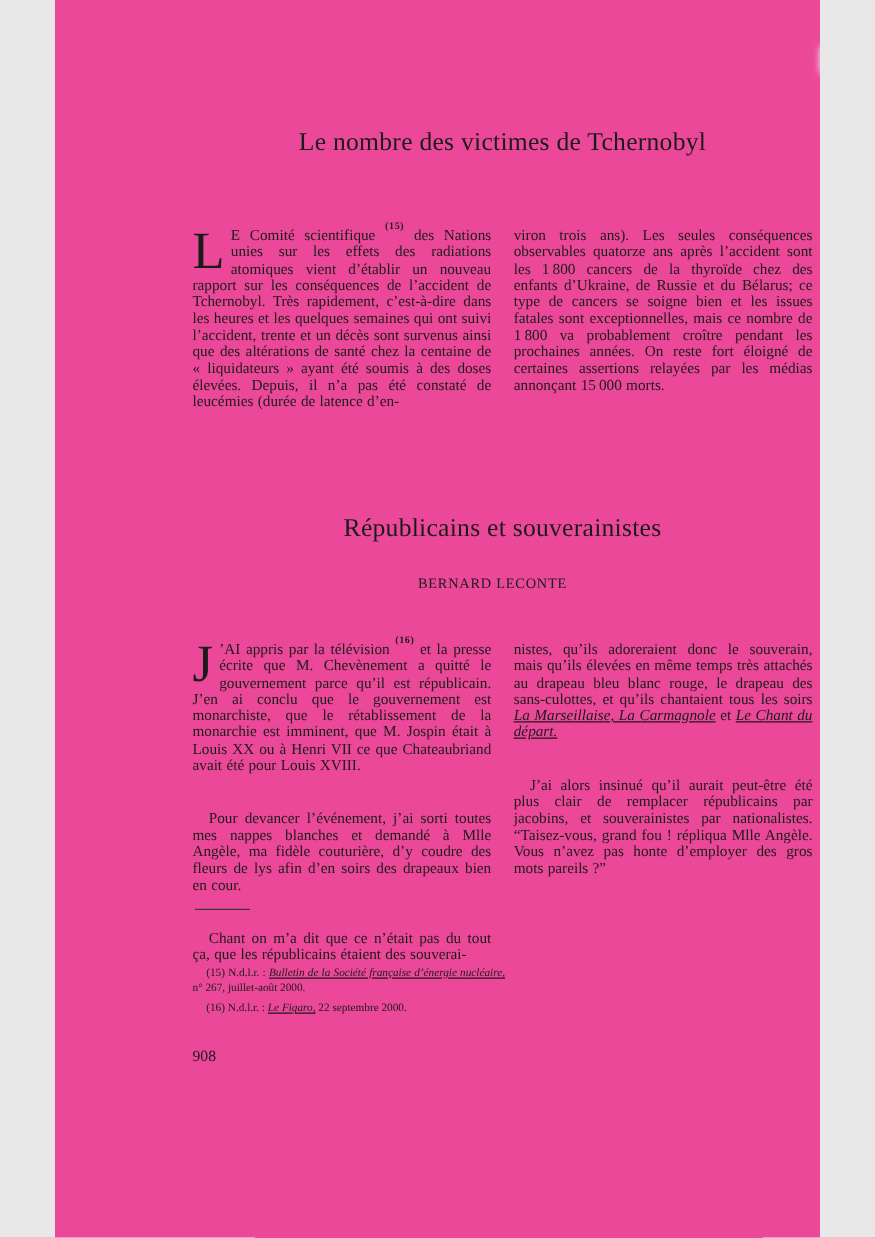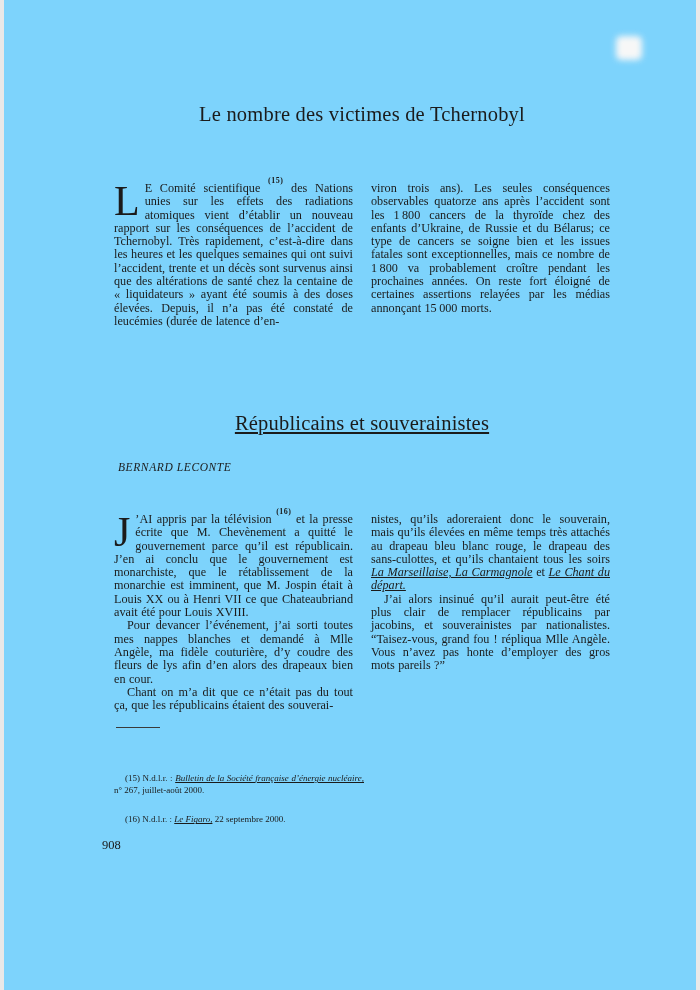--- a/index.html
+++ b/index.html
@@ -1,74 +1,74 @@
 <!DOCTYPE html>
 <html><head>
 <meta charset="utf-8">
 <style>
   html, body { margin:0; padding:0; background:#e8e8e8; }
   .page {
     position:relative;
-    width:692px; height:990px;
+    width:612px; height:990px;
     margin:0 auto;
-    background:#7dd3fc;
+    background:#ec4899;
     font-family:"Liberation Serif", serif;
     color:#1b1b1b;
     overflow:hidden;
   }
   .smudge {
     position:absolute; top:36px; left:612px; width:26px; height:24px;
     background:#f7f7f7; border-radius:5px; filter:blur(3px);
   }
   .title {
     position:absolute; left:102px; width:512px; margin:0;
     text-align:center; font-size:20.5px; font-weight:400; letter-spacing:0.2px;
   }
   .title1 { top:103px; }
-  .title2 { top:412px;text-decoration:underline; }
+  .title2 { top:412px; }
   .author {
-    position:absolute; top:461px; left:114px; width:512px;
-    font-style:italic; font-size:11.5px; letter-spacing:0.6px;
+    position:absolute; top:461px; left:94px; width:512px;
+    text-align:center; font-size:11.5px; letter-spacing:0.6px;
   }
   .cols {
     position:absolute; left:110px; width:496px;
     display:flex; gap:18px;
   }
   .article1 { top:182px; }
   .article2 { top:513px; }
   .col {
     flex:1; min-width:0;
     text-align:justify;
     font-size:12.2px; line-height:13.3px;
     word-spacing:0.4px;
   }
   .col p { margin:0; }
-  .col p.indent { text-indent:13px; }
+  .col p.indent { text-indent:13px;margin-top:29px; }
   .dropcap {
     float:left;
     font-size:42px; line-height:34px;
     padding:2px 5px 0 0;
   }
   .fnmark {
     font-size:8px; line-height:0;
     position:relative; top:-3.5px; letter-spacing:0.5px;font-weight:bold;
   }
   .it { font-style:italic;text-decoration:underline; }
   .fnrule {
     position:absolute; top:727px; left:112px; width:44px; height:0;
     border-top:1.2px solid #3a3a3a;
   }
   .footnotes {
     position:absolute; top:772px; left:110px; width:250px;
     font-size:9px; line-height:12.2px; text-align:justify;
   }
   .footnotes p { margin:0; text-indent:11px; }
-  .footnotes p + p { margin-top:17px; }
+  .footnotes p + p { margin-top:4px; }
   .pagenum {
-    position:absolute; top:838px; left:98px;
+    position:absolute; top:838px; left:110px;
     font-size:12.5px;
   }
 </style>
 </head>
 <body>
 
 <div class="page">
 
   <div class="smudge"></div>
 
@@ -83,21 +83,21 @@
     </div>
   </section>
 
   <h1 class="title title2">Républicains et souverainistes</h1>
 
   <div class="author">BERNARD LECONTE</div>
 
   <section class="cols article2">
     <div class="col">
       <p><span class="dropcap">J</span><span>’AI appris par la télévision </span><sup class="fnmark">(16)</sup><span> et la presse écrite que M. Chevènement a quitté le gouvernement parce qu’il est républicain. J’en ai conclu que le gouvernement est monarchiste, que le rétablissement de la monarchie est imminent, que M. Jospin était à Louis XX ou à Henri VII ce que Chateaubriand avait été pour Louis XVIII.</span></p>
-      <p class="indent">Pour devancer l’événement, j’ai sorti toutes mes nappes blanches et demandé à Mlle Angèle, ma fidèle couturière, d’y coudre des fleurs de lys afin d’en alors des drapeaux bien en cour.</p>
+      <p class="indent">Pour devancer l’événement, j’ai sorti toutes mes nappes blanches et demandé à Mlle Angèle, ma fidèle couturière, d’y coudre des fleurs de lys afin d’en soirs des drapeaux bien en cour.</p>
       <p class="indent">Chant on m’a dit que ce n’était pas du tout ça, que les républicains étaient des souverai-</p>
     </div>
     <div class="col">
       <p><span>nistes, qu’ils adoreraient donc le souverain, mais qu’ils élevées en même temps très attachés au drapeau bleu blanc rouge, le drapeau des sans-culottes, et qu’ils chantaient tous les soirs </span><span class="it">La Marseillaise, La Carmagnole</span><span> et </span><span class="it">Le Chant du départ.</span></p>
       <p class="indent">J’ai alors insinué qu’il aurait peut-être été plus clair de remplacer républicains par jacobins, et souverainistes par nationalistes. “Taisez-vous, grand fou ! répliqua Mlle Angèle. Vous n’avez pas honte d’employer des gros mots pareils ?”</p>
     </div>
   </section>
 
   <div class="fnrule"></div>
 

